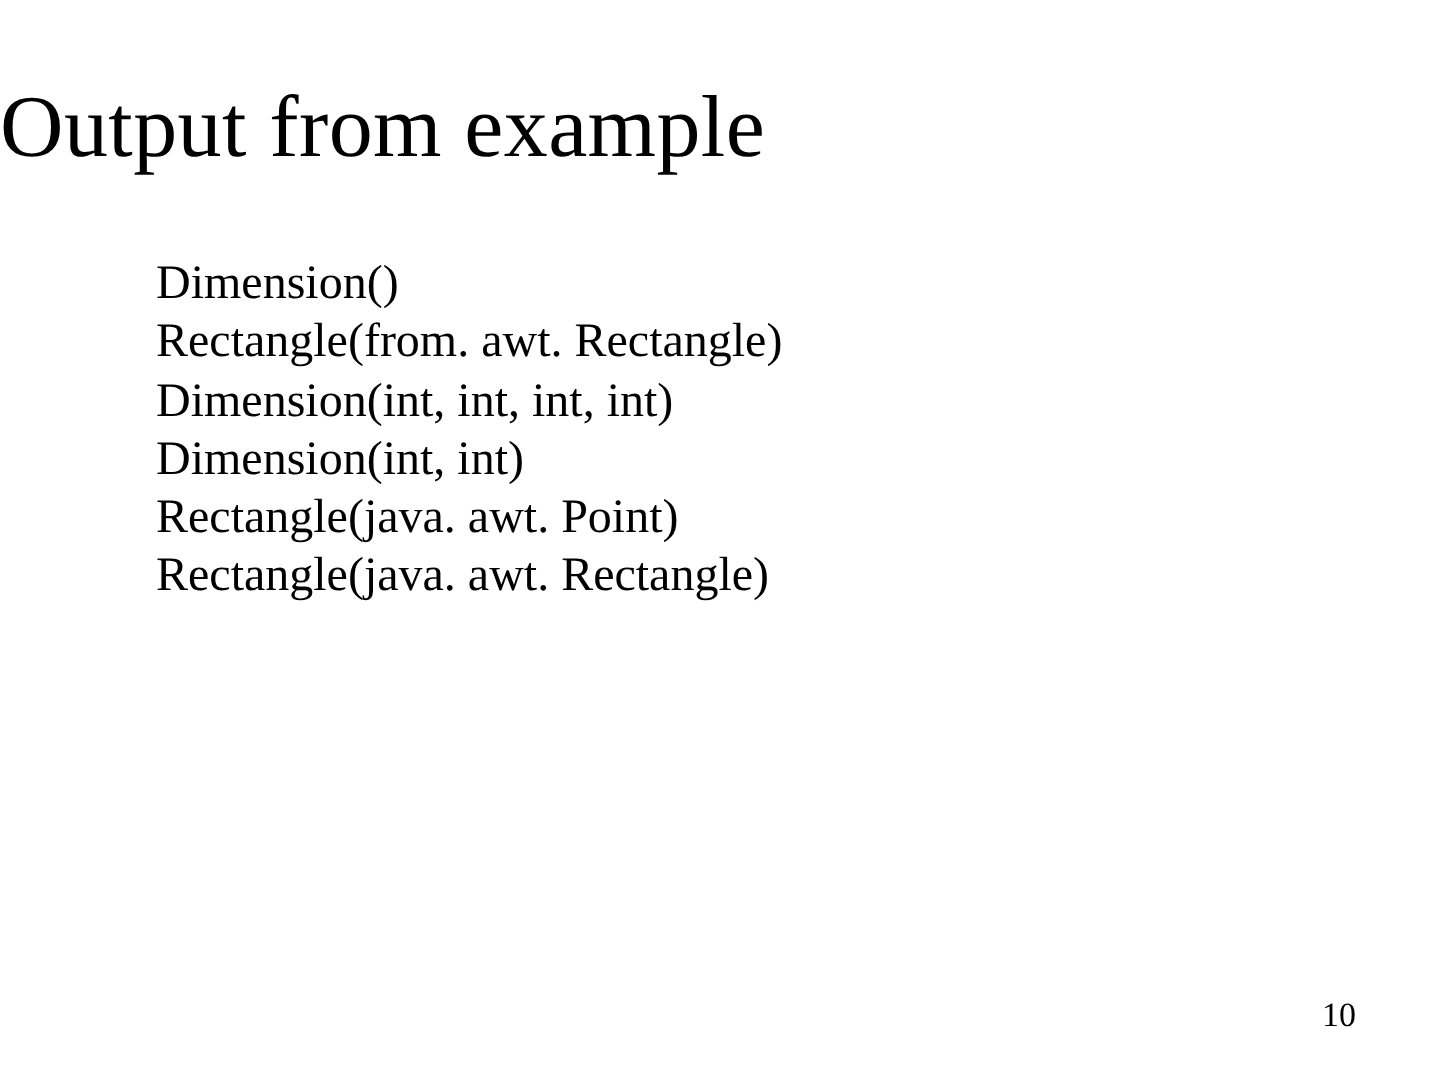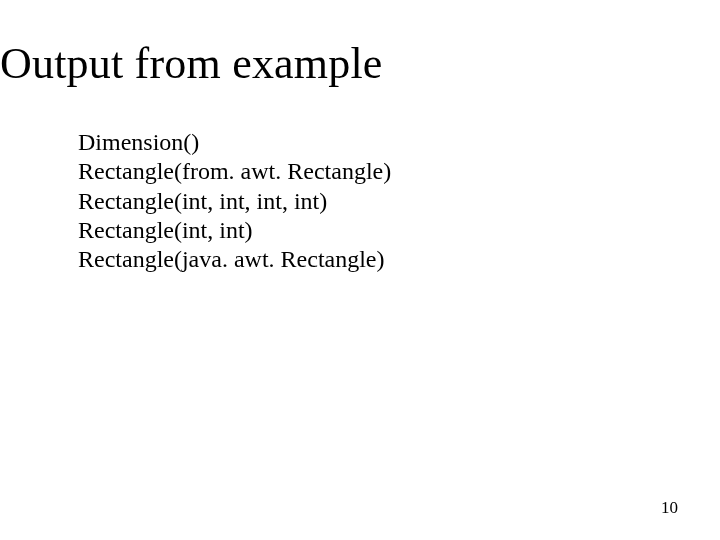--- a/index.html
+++ b/index.html
@@ -48,18 +48,19 @@
   }
 </style>
 </head>
 <body>
 
 <div class="slide">
   <div class="title">Output from example</div>
   <div class="body">
     <div class="line">Dimension()</div>
     <div class="line">Rectangle(from. awt. Rectangle)</div>
-    <div class="line">Rectangle(int, int, int, int)</div>
-    <div class="line">Rectangle(int, int)</div>
+    <div class="line">Dimension(int, int, int, int)</div>
+    <div class="line">Dimension(int, int)</div>
+    <div class="line">Rectangle(java. awt. Point)</div>
     <div class="line">Rectangle(java. awt. Rectangle)</div>
   </div>
   <div class="page-number">10</div>
 </div>
 
 </body></html>

